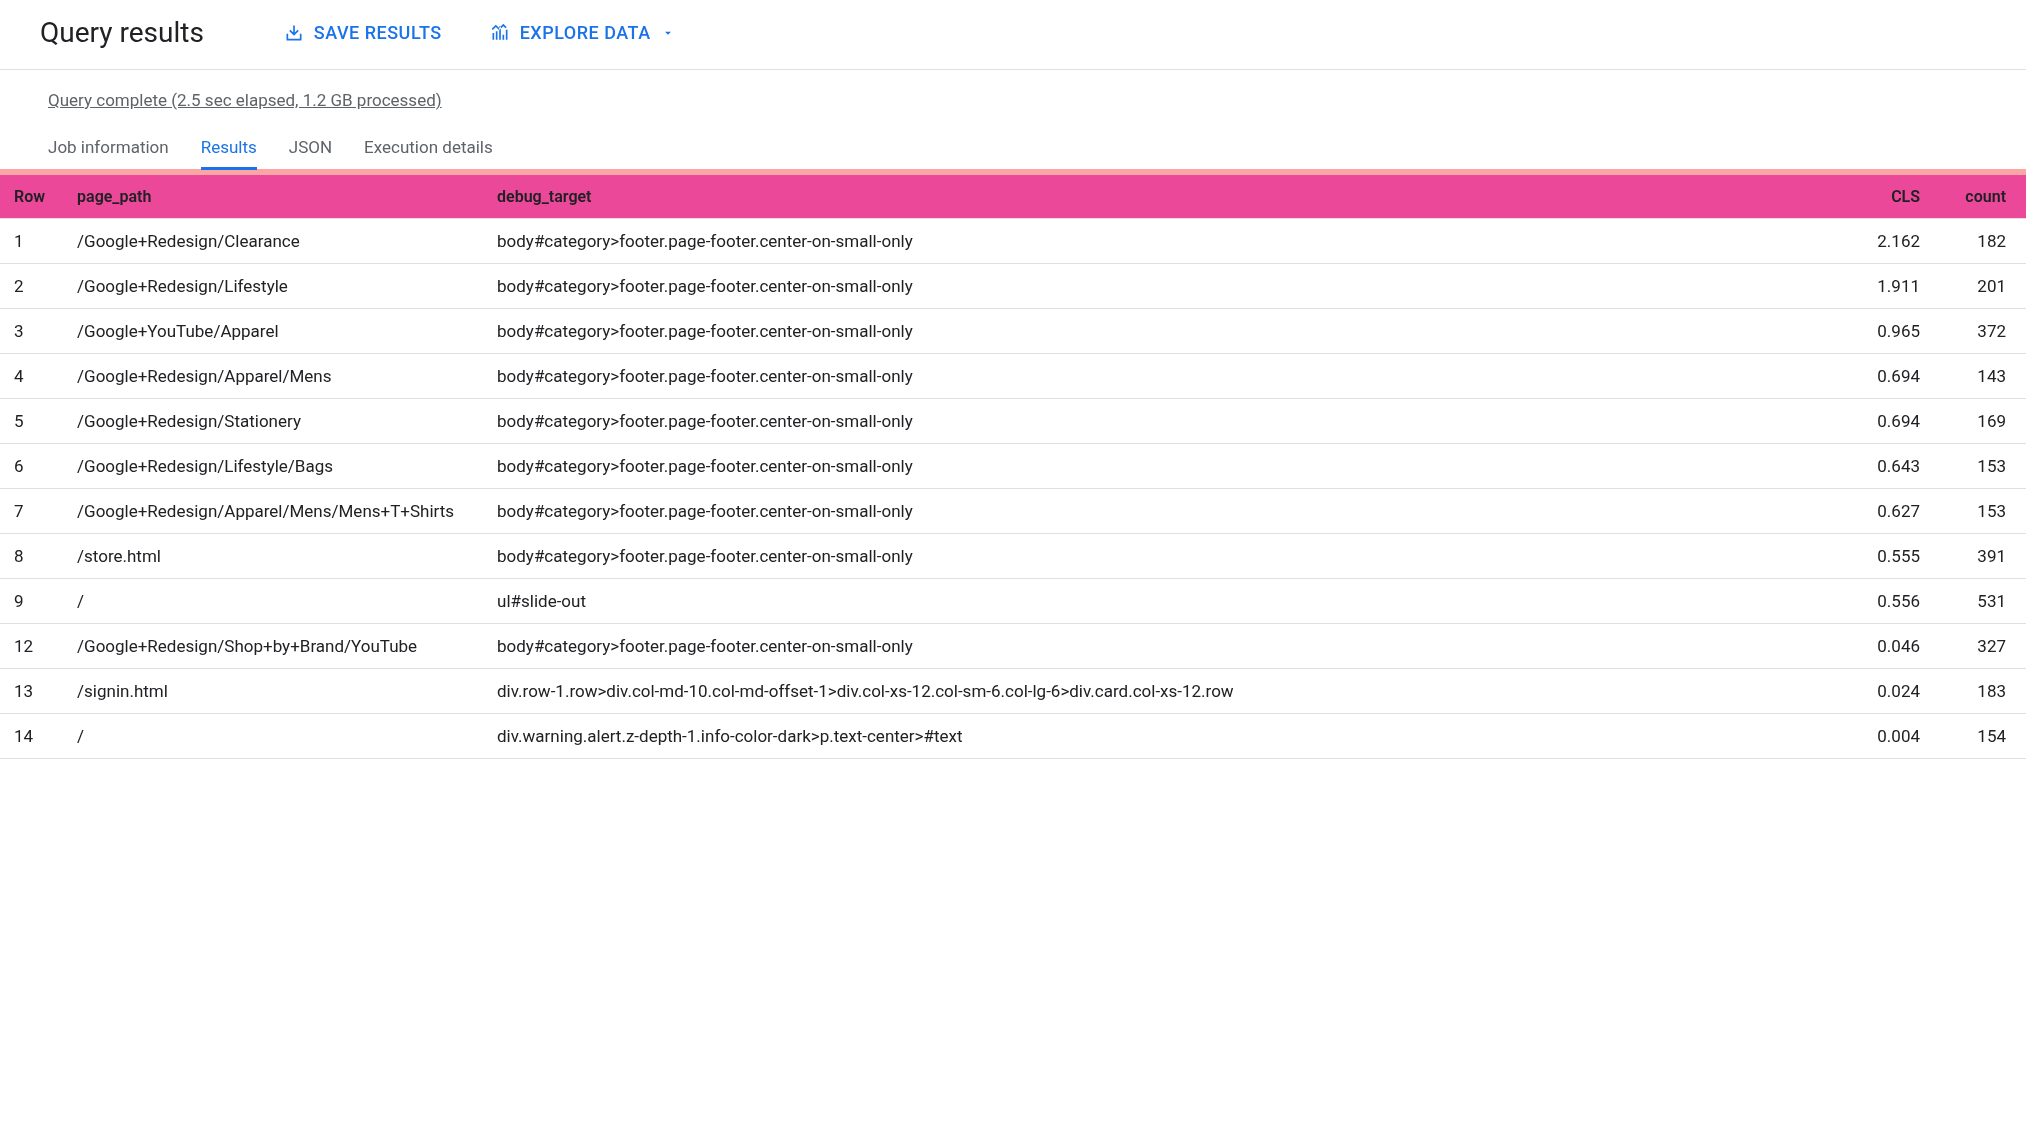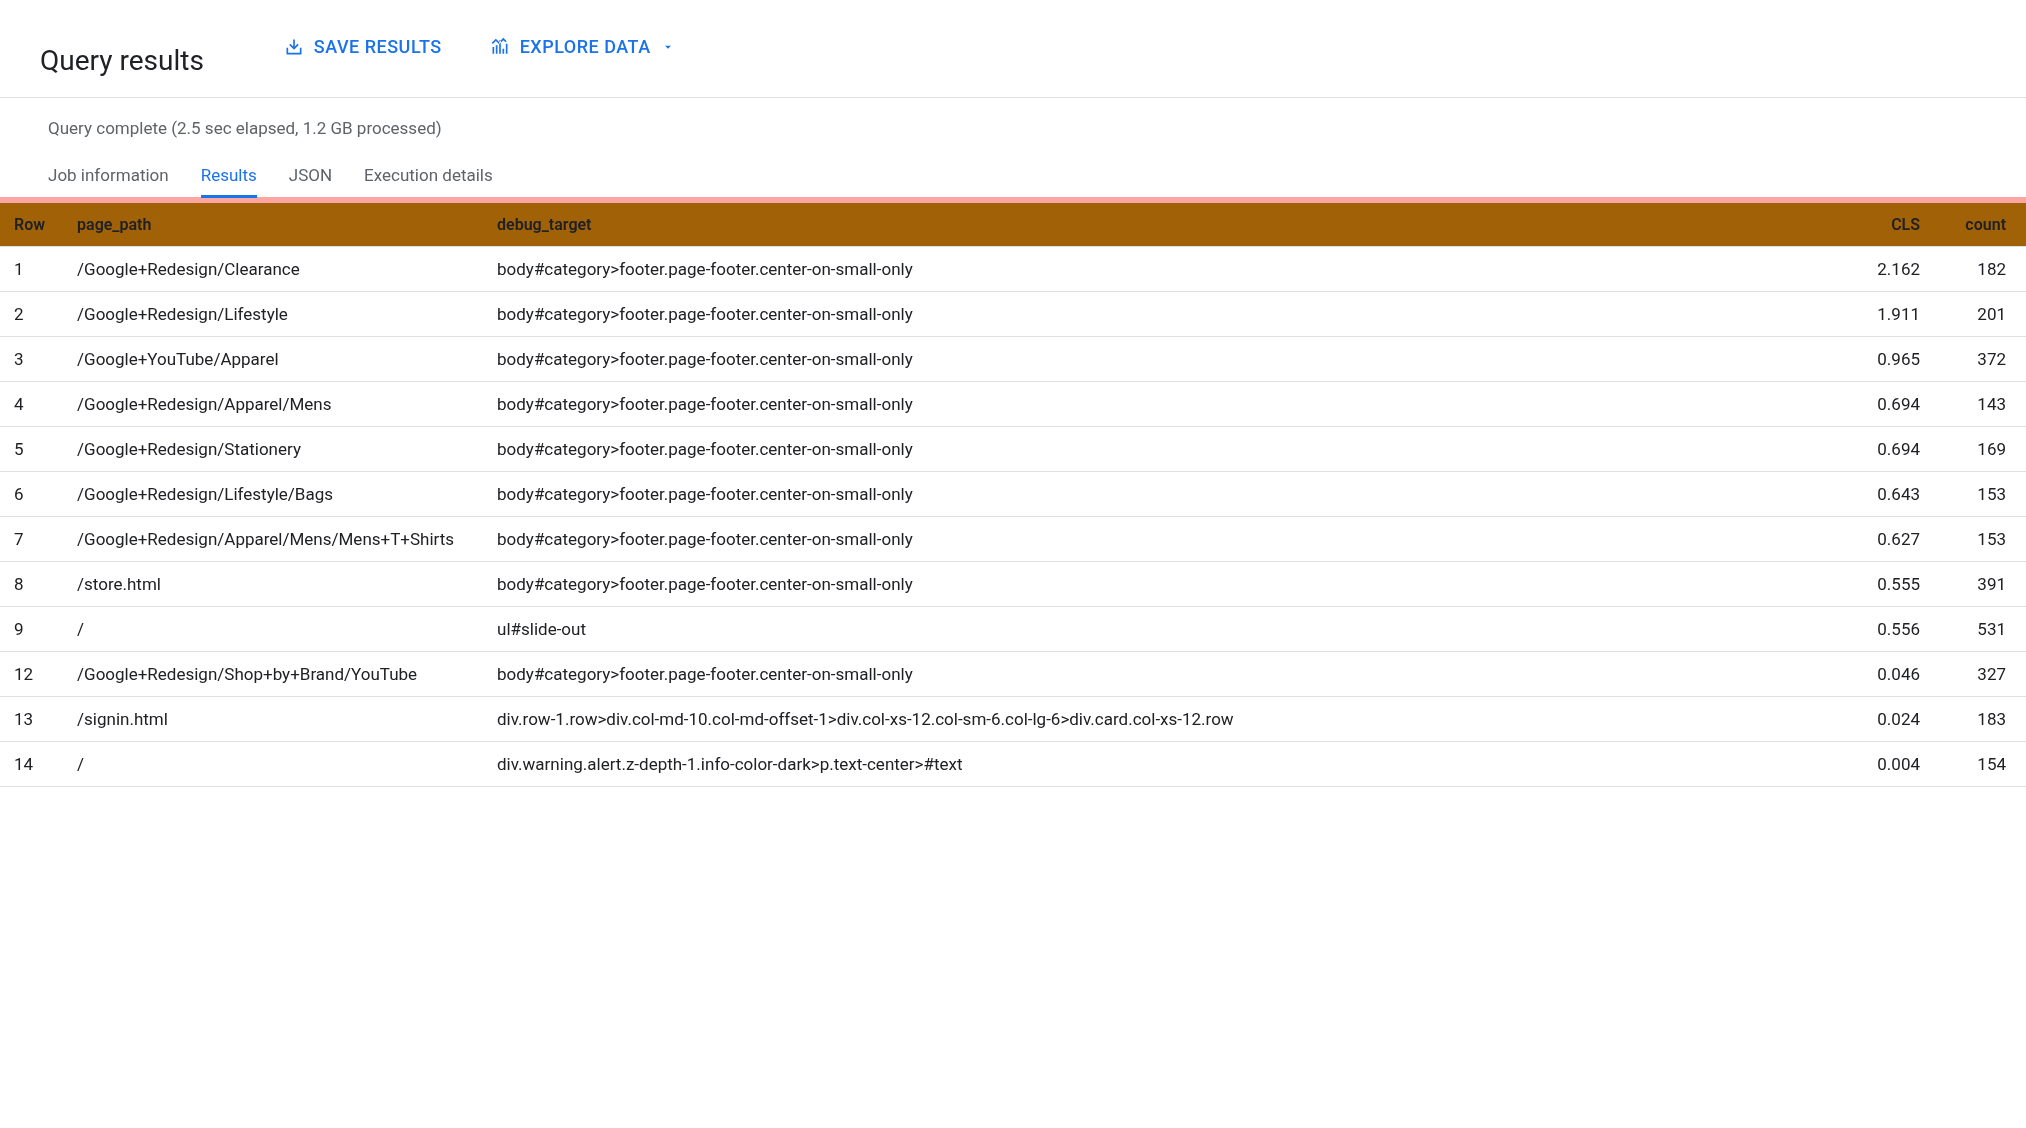--- a/index.html
+++ b/index.html
@@ -17,21 +17,20 @@
       display: flex;
       align-items: center;
       padding: 16px 24px 20px 40px;
       border-bottom: 1px solid #e0e0e0;
     }
     .title {
       font-size: 28px;
       font-weight: 400;
       color: #202124;
       margin-right: 80px;
-      margin-top: 28px;
     }
     .action-btn {
       display: inline-flex;
       align-items: center;
       color: #1a73e8;
       font-size: 18px;
       font-weight: 500;
       letter-spacing: 0.5px;
       cursor: pointer;
       margin-right: 48px;
@@ -40,20 +39,21 @@
     .action-btn svg {
       margin-right: 10px;
     }
     .dropdown-arrow {
       margin-left: 10px;
     }
     .status-row {
       padding: 20px 48px 16px;
       color: #5f6368;
       font-size: 17px;
+      text-decoration: underline;
     }
     .tabs {
       display: flex;
       padding: 0 48px;
       border-bottom: 6px solid #fca5a5;
     }
     .tab {
       padding: 10px 0;
       margin-right: 32px;
       font-size: 17px;
@@ -65,21 +65,21 @@
     }
     .tab.active {
       color: #1a73e8;
       border-bottom: 3px solid #1a73e8;
     }
     table {
       width: 100%;
       border-collapse: collapse;
     }
     thead tr {
-      background: #a16207;
+      background: #ec4899;
       border-bottom: 1px solid #e0e0e0;
     }
     th {
       text-align: left;
       font-weight: 600;
       font-size: 16px;
       color: #202124;
       padding: 12px 16px;
     }
     th.right, td.right {

